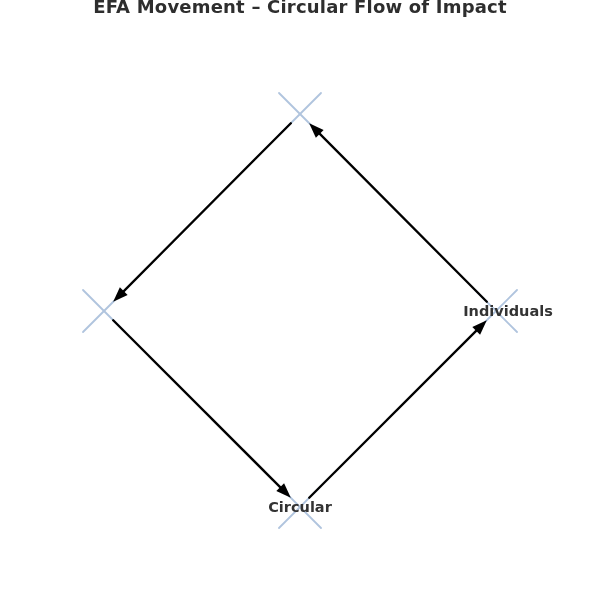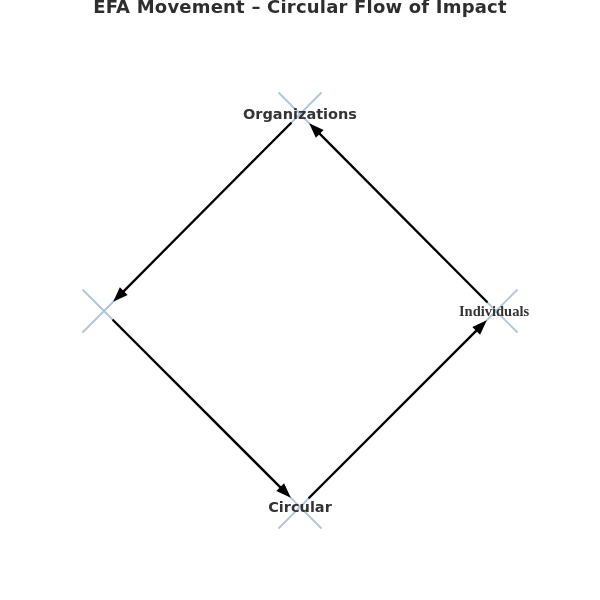--- a/index.html
+++ b/index.html
@@ -59,16 +59,15 @@
       <line x1="486.83103182801113" y1="301.78425137815407" x2="318.33793634397773" y2="132.4314972436919" stroke="#000000" stroke-width="2.3" stroke-linecap="round"></line>
       <polygon points="309.16896817198887,123.21574862184593 323.647517402757,129.97012588198058 315.849576261195,137.72848356597117" fill="#000000"></polygon>
       <line x1="290.83103182801113" y1="123.21574862184593" x2="122.33793634397772" y2="292.56850275630813" stroke="#000000" stroke-width="2.3" stroke-linecap="round"></line>
       <polygon points="113.16896817198885,301.78425137815407 119.84957626119503,287.27151643402885 127.64751740275698,295.0298741180194" fill="#000000"></polygon>
       <line x1="113.19238815542512" y1="320.19238815542514" x2="281.6152236891498" y2="488.6152236891498" stroke="#000000" stroke-width="2.3" stroke-linecap="round"></line>
       <polygon points="290.80761184457486,497.80761184457486 276.3119228302507,491.09009742330267 284.09009742330267,483.3119228302507" fill="#000000"></polygon>
     </svg>
 
   <div class="diagram-title">EFA Movement – Circular Flow of Impact</div>
 
-  <div class="node-label" style="left: 300px; top: 114px;">Organizations</div>
-  <div class="node-label" style="left: 494px; top: 311px; font-family: Liberation Serif, serif;">Individuals</div>
+  <div class="node-label" style="left: 508px; top: 311px;">Individuals</div>
   <div class="node-label" style="left: 300px; top: 507px;">Circular</div>
 </div>
 
 </body></html>

